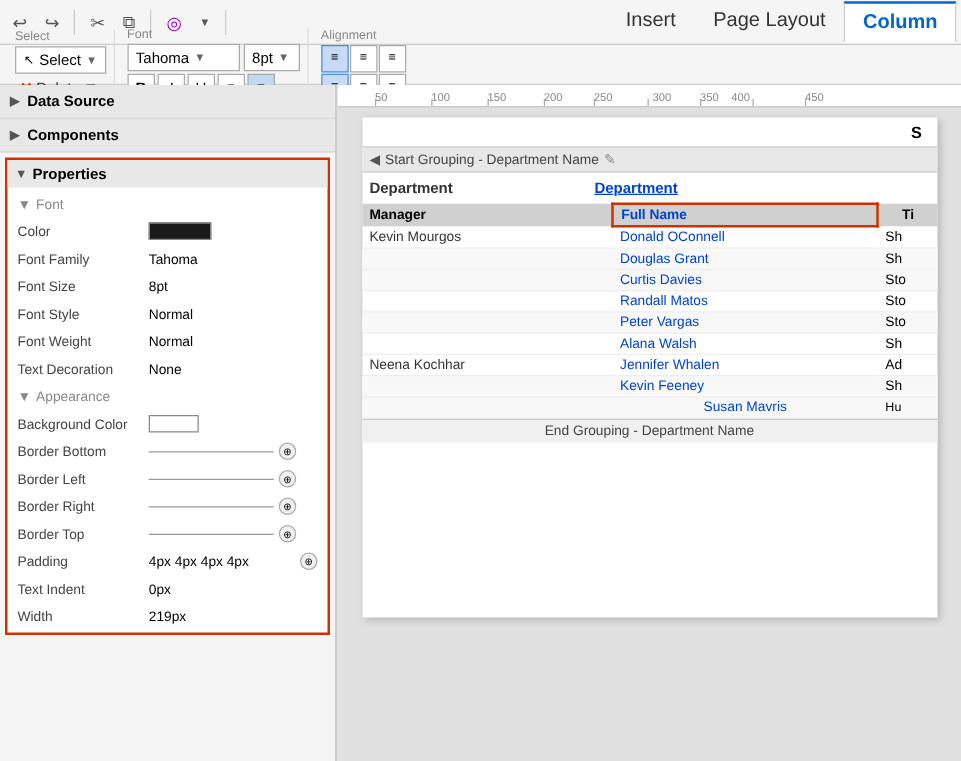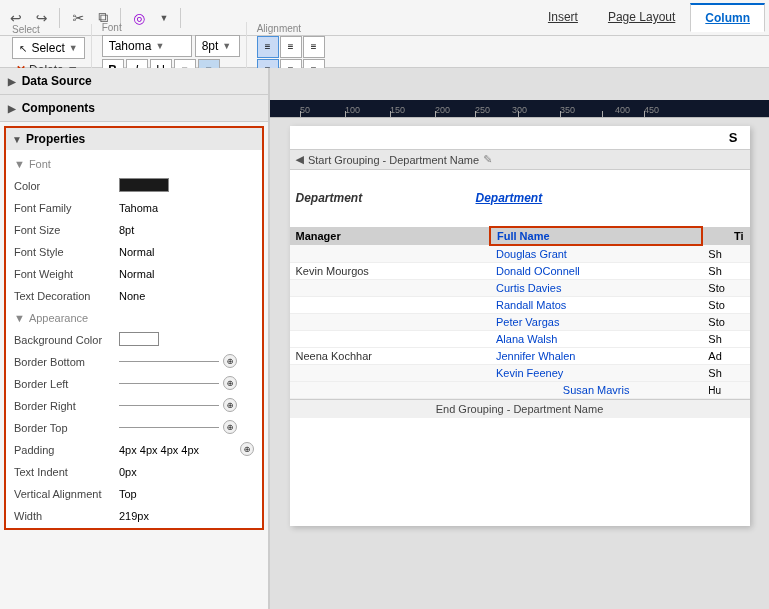--- a/index.html
+++ b/index.html
@@ -3,21 +3,21 @@
   <meta charset="utf-8">
   <style>
     * { box-sizing: border-box; margin: 0; padding: 0; }
     body { font-family: Arial, sans-serif; font-size: 12px; background: #f0f0f0; overflow: hidden; width: 769px; height: 609px; }
 
     
     .toolbar { display: flex; align-items: center; background: #f5f5f5; border-bottom: 1px solid #ccc; height: 36px; padding: 0 4px; gap: 2px; }
     .toolbar-btn { background: none; border: none; cursor: pointer; padding: 4px 6px; font-size: 14px; color: #555; display: flex; align-items: center; justify-content: center; }
     .toolbar-divider { width: 1px; height: 20px; background: #ccc; margin: 0 4px; }
     .toolbar-tabs { display: flex; margin-left: auto; }
-    .tab { padding: 6px 14px; cursor: pointer; font-size: 12px; color: #333; border: 1px solid transparent; text-decoration: underline; }
+    .tab { padding: 6px 14px; cursor: pointer; font-size: 16px; color: #333; border: 1px solid transparent; }
     .tab.active { background: white; border-color: #ccc; border-bottom-color: white; color: #0066cc; font-weight: bold; border-top: 2px solid #0066cc; }
 
     
     .toolbar2 { display: flex; align-items: center; background: #f5f5f5; border-bottom: 1px solid #ccc; height: 32px; padding: 0 6px; gap: 4px; }
     .toolbar2-section { display: flex; flex-direction: column; padding: 0 6px; border-right: 1px solid #ddd; }
     .toolbar2-label { font-size: 10px; color: #888; margin-bottom: 2px; }
     .toolbar2-controls { display: flex; align-items: center; gap: 3px; }
     .dropdown-btn { display: flex; align-items: center; background: white; border: 1px solid #aaa; padding: 2px 6px; cursor: pointer; font-size: 12px; gap: 4px; height: 22px; }
     .dropdown-btn .arrow { font-size: 9px; color: #666; }
     .icon-btn { display: flex; align-items: center; justify-content: center; width: 22px; height: 22px; background: white; border: 1px solid #aaa; cursor: pointer; font-size: 12px; }
@@ -43,31 +43,31 @@
     .prop-label { color: #444; font-size: 11px; width: 105px; flex-shrink: 0; }
     .prop-value { font-size: 11px; color: #000; flex: 1; }
     .color-swatch { width: 50px; height: 14px; background: #1a1a1a; display: inline-block; border: 1px solid #888; }
     .bg-swatch { width: 40px; height: 14px; background: white; display: inline-block; border: 1px solid #888; }
     .border-line { width: 100px; height: 1px; background: #999; display: inline-block; }
     .border-row { display: flex; align-items: center; gap: 4px; }
     .circle-icon { width: 14px; height: 14px; border-radius: 50%; border: 1px solid #aaa; background: #f0f0f0; display: inline-flex; align-items: center; justify-content: center; font-size: 8px; cursor: pointer; }
 
     
     .right-panel { flex: 1; background: #e0e0e0; overflow: hidden; position: relative; }
-    .ruler-h { height: 18px; background: #0f172a; border-bottom: 1px solid #bbb; display: flex; align-items: flex-end; padding-left: 24px; font-size: 10px; color: #666; position: relative; overflow: hidden; margin-top: 32px; }
+    .ruler-h { height: 18px; background: #ffffff; border-bottom: 1px solid #bbb; display: flex; align-items: flex-end; padding-left: 24px; font-size: 10px; color: #666; position: relative; overflow: hidden; }
     .ruler-mark { position: absolute; bottom: 2px; font-size: 9px; color: #888; }
     .ruler-tick { position: absolute; bottom: 0; width: 1px; height: 6px; background: #aaa; }
 
     .canvas { margin: 0; padding: 8px; overflow: auto; height: calc(100% - 18px); }
     .report-area { background: white; width: 460px; min-height: 400px; box-shadow: 2px 2px 6px rgba(0,0,0,0.2); position: relative; margin: 0 auto; }
 
     
     .right-header { text-align: right; padding: 4px 8px; font-size: 13px; font-weight: bold; }
     .group-header-row { background: #e8e8e8; padding: 3px 6px; font-size: 11px; color: #444; display: flex; align-items: center; gap: 4px; border-top: 1px solid #ccc; border-bottom: 1px solid #ccc; }
-    .dept-header { display: flex; padding: 18px 0; font-style: italic; }
+    .dept-header { display: flex; padding: 2px 0; }
     .dept-cell { font-size: 12px; font-weight: bold; padding: 3px 6px; color: #333; }
     .dept-cell-2 { font-size: 12px; font-weight: bold; padding: 3px 6px; color: #0044cc; text-decoration: underline; }
     .table-area { border-collapse: collapse; width: 100%; font-size: 11px; }
     .table-area td, .table-area th { padding: 2px 6px; border: none; }
     .col-header { background: #d0d0d0; font-weight: bold; font-size: 11px; }
     .col-header-selected { background: #d0d0d0; font-size: 11px; border: 2px solid #cc3300 !important; font-weight: bold; color: #0044cc; }
     .data-row td { border-bottom: 1px solid #eee; }
     .data-row-odd { background: #f8f8f8; }
     .data-cell-selected { border-left: 2px solid #cc3300; border-right: 2px solid #cc3300; color: #0044cc; }
     .data-cell-selected-last { border-left: 2px solid #cc3300; border-right: 2px solid #cc3300; border-bottom: 2px solid #cc3300; color: #0044cc; }
@@ -244,48 +244,44 @@
       <div class="prop-row">
         <span class="prop-label">Padding</span>
         <span class="prop-value">4px 4px 4px 4px</span>
         <span class="circle-icon">⊕</span>
       </div>
       <div class="prop-row">
         <span class="prop-label">Text Indent</span>
         <span class="prop-value">0px</span>
       </div>
       <div class="prop-row">
-        <span class="prop-label">Vertical Alignment</span>
-        <span class="prop-value">Top</span>
-      </div>
-      <div class="prop-row">
         <span class="prop-label">Width</span>
         <span class="prop-value">219px</span>
       </div>
     </div>
   </div>
 
   <div class="right-panel">
 
     <div class="ruler-h">
       <span class="ruler-mark" style="left:30px">50</span>
       <span class="ruler-tick" style="left:30px"></span>
       <span class="ruler-mark" style="left:75px">100</span>
       <span class="ruler-tick" style="left:75px"></span>
       <span class="ruler-mark" style="left:120px">150</span>
       <span class="ruler-tick" style="left:120px"></span>
       <span class="ruler-mark" style="left:165px">200</span>
       <span class="ruler-tick" style="left:165px"></span>
       <span class="ruler-mark" style="left:205px">250</span>
       <span class="ruler-tick" style="left:205px"></span>
-      <span class="ruler-mark" style="left:242px">300</span>
+      <span class="ruler-mark" style="left:252px">300</span>
       <span class="ruler-tick" style="left:248px"></span>
       <span class="ruler-mark" style="left:290px">350</span>
       <span class="ruler-tick" style="left:290px"></span>
-      <span class="ruler-mark" style="left:345px">400</span>
+      <span class="ruler-mark" style="left:315px">400</span>
       <span class="ruler-tick" style="left:332px"></span>
       <span class="ruler-mark" style="left:374px">450</span>
       <span class="ruler-tick" style="left:374px"></span>
     </div>
 
     <div class="canvas">
       <div class="report-area">
 
         <div class="right-header">
           <span style="padding-right:4px;">S</span>
@@ -300,32 +296,32 @@
         <div class="dept-header">
           <div class="dept-cell" style="width:180px;">Department</div>
           <div class="dept-cell-2">Department</div>
         </div>
 
         <table class="table-area">
           <thead>
             <tr>
               <th class="col-header" style="width:170px; text-align:left;">Manager</th>
               <th class="col-header-selected" style="width:180px; text-align:left;">Full Name</th>
-              <th class="col-header" style="width:40px; text-align:right;">Ti</th>
+              <th class="col-header" style="width:40px; text-align:center;">Ti</th>
             </tr>
           </thead>
           <tbody id="table-body">
-          <tr class="data-row data-row-odd">
-    <td style="font-size:11px; color:#333;"></td>
-    <td class="data-cell-selected" style="font-size:11px;">Douglas Grant</td>
-    <td style="font-size:11px;">Sh</td>
-  </tr>
-              <tr class="data-row ">
+          <tr class="data-row ">
     <td style="font-size:11px; color:#333;">Kevin Mourgos</td>
     <td class="data-cell-selected" style="font-size:11px;">Donald OConnell</td>
+    <td style="font-size:11px;">Sh</td>
+  </tr>
+              <tr class="data-row data-row-odd">
+    <td style="font-size:11px; color:#333;"></td>
+    <td class="data-cell-selected" style="font-size:11px;">Douglas Grant</td>
     <td style="font-size:11px;">Sh</td>
   </tr>
               <tr class="data-row data-row-odd">
     <td style="font-size:11px; color:#333;"></td>
     <td class="data-cell-selected" style="font-size:11px;">Curtis Davies</td>
     <td style="font-size:11px;">Sto</td>
   </tr>
               <tr class="data-row ">
     <td style="font-size:11px; color:#333;"></td>
     <td class="data-cell-selected" style="font-size:11px;">Randall Matos</td>

